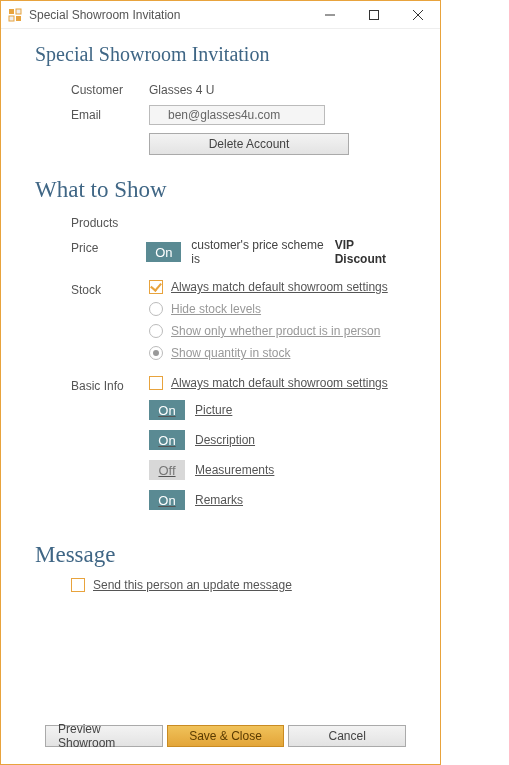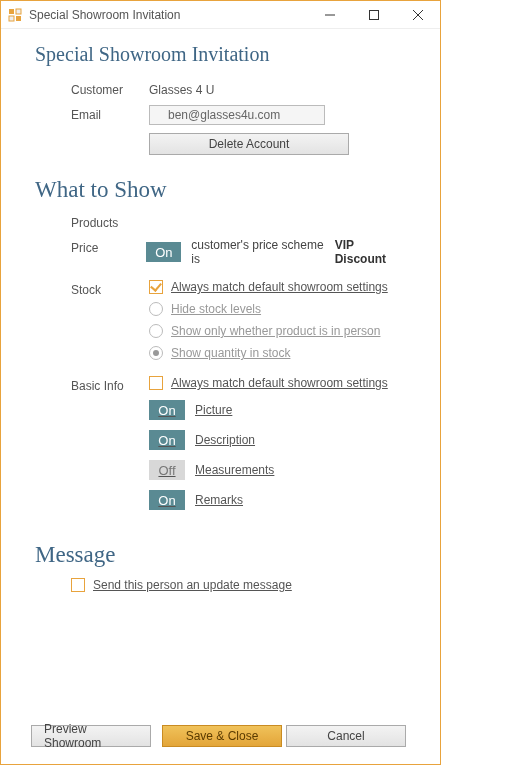--- a/index.html
+++ b/index.html
@@ -169,21 +169,21 @@
     color: #555;
     text-decoration: underline;
   }
   .opt-line.disabled { color: #999; }
   .stock-block { margin-left: 0; }
   .basic-grid .opt-line { margin-bottom: 10px; }
   .footer {
     height: 44px;
     display: flex;
     align-items: center;
-    padding: 0 34px 12px 26px;
+    padding: 0 34px 12px 40px;
   }
   .footer .spacer { flex: 1; }
   .btn.ftr { width: 120px; height: 22px; margin-left: 4px; }
   .btn.save {
     background: linear-gradient(#f0c25a,#e3a539);
     border-color: #c98b22;
     color: #5a3b00;
   }
 </style>
 </head>

